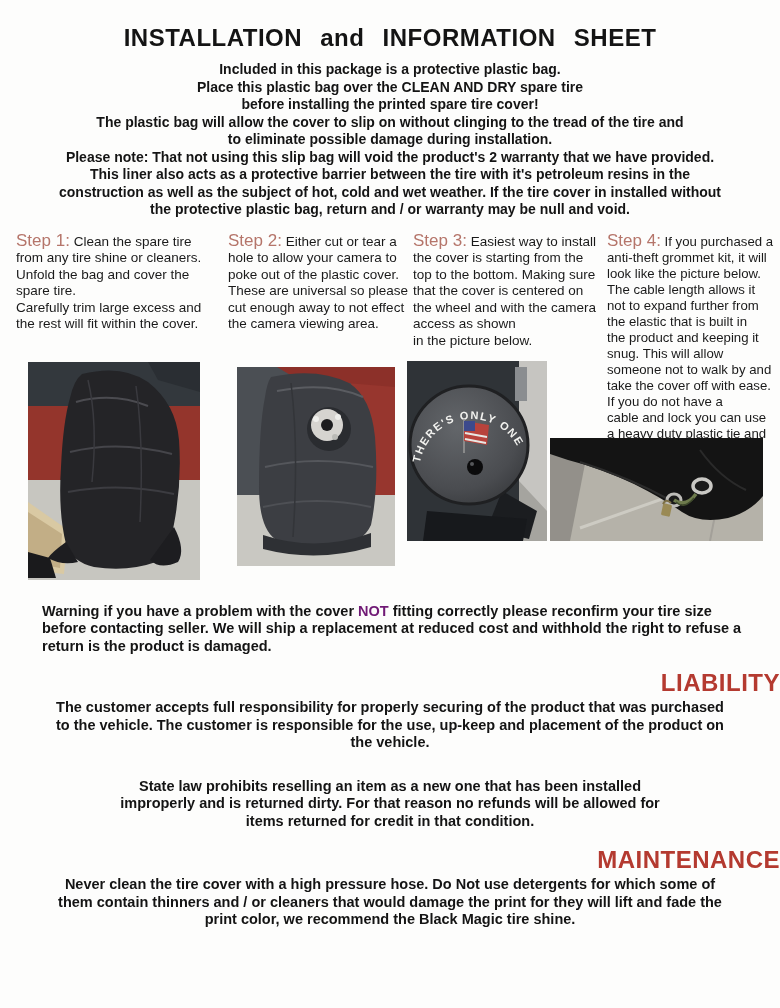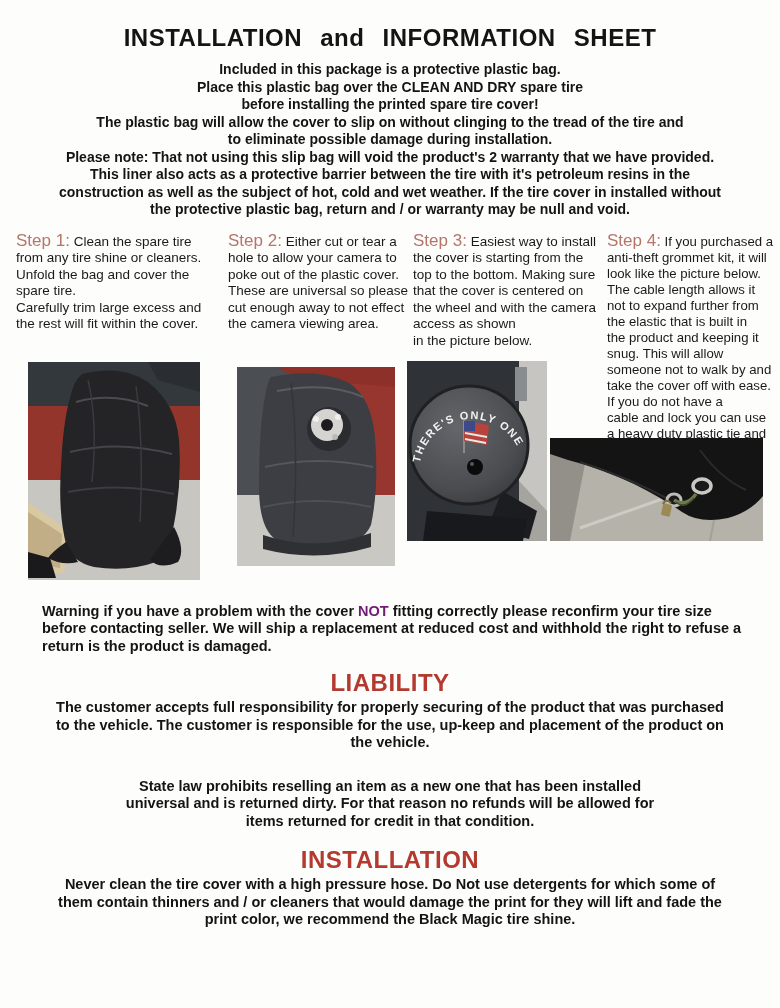--- a/index.html
+++ b/index.html
@@ -36,21 +36,21 @@
   .p1{left:28px;top:129px;}
   .p2{left:237px;top:134px;}
   .p3{left:407px;top:128px;}
   .p4{left:550px;top:205px;}
   .warning-note{
     width:732px;margin:10px auto 0 auto;padding-left:18px;box-sizing:border-box;
     text-align:left;font-size:14.5px;line-height:17.5px;font-weight:bold;color:#141414;
   }
   .warning-note .hl{color:#701a75;}
   .section-heading{
-    margin:14px 0 2px 0;text-align:center;
+    margin:14px 0 2px 0;text-align:right;
     font-size:24px;font-weight:bold;color:#b43a30;letter-spacing:.5px;
   }
   .center-para{
     text-align:center;font-size:14.5px;line-height:17.5px;font-weight:bold;
     white-space:pre-line;color:#141414;
   }
   .statelaw{margin-top:26px;}
   .maint-heading{margin-top:16px;}
 </style>
 </head>
@@ -188,21 +188,21 @@
 
   <div class="warning-note">
     <span>Warning if you have a problem with the cover  </span><span class="hl">NOT</span><span> fitting correctly please reconfirm your tire size before contacting seller. We will ship a replacement at reduced cost and withhold the right to refuse a return is the product is damaged.</span>
   </div>
 
   <h2 class="section-heading">LIABILITY</h2>
   <div class="center-para">The customer accepts full responsibility for properly securing of the product that was purchased
 to the vehicle.  The customer is responsible for the use, up-keep and placement of the product on
 the vehicle.</div>
   <div class="center-para statelaw">State law prohibits reselling an item as a new one that has been installed
-universal and is returned dirty. For that reason no refunds will be allowed for
+improperly and is returned dirty. For that reason no refunds will be allowed for
 items returned for credit in that condition.</div>
 
-  <h2 class="section-heading maint-heading">INSTALLATION</h2>
+  <h2 class="section-heading maint-heading">MAINTENANCE</h2>
   <div class="center-para">Never clean the tire cover with a high pressure hose.  Do Not  use detergents for which some of
 them contain thinners and / or cleaners that would damage the print for they will lift and fade the
 print color, we recommend the Black Magic tire shine.</div>
 
 </div>
 
 </body></html>

